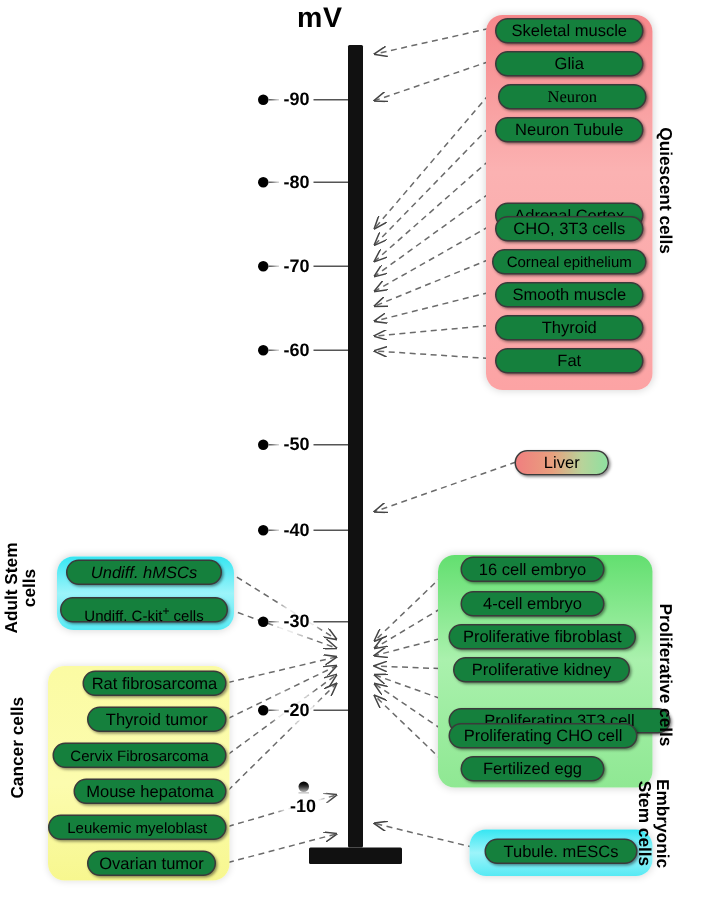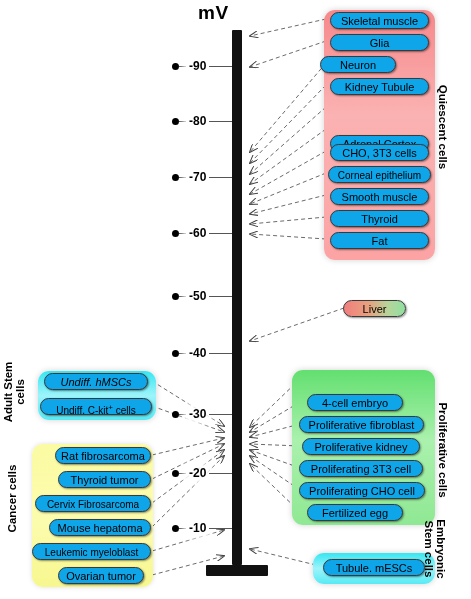--- a/index.html
+++ b/index.html
@@ -55,21 +55,21 @@
     box-shadow:0 0 5px rgba(0,0,0,.13);
   }
   .panel.esc{
     background:linear-gradient(180deg,#36e6f2 0%,#9cf4fa 50%,#57eaf4 100%);
     box-shadow:0 0 6px rgba(0,0,0,.18);
   }
 
   
   .pill{
     position:absolute;height:17px;line-height:17px;
-    background:#0ea5e9;border:1.2px solid #3a3a3a;border-radius:10px;
+    background:#15803d;border:1.2px solid #3a3a3a;border-radius:10px;
     font-size:11px;text-align:center;white-space:nowrap;
     box-shadow:1px 1px 2px rgba(0,0,0,.45);
     box-sizing:border-box;
   }
   .pill.liver{
     background:linear-gradient(90deg,#f07f7f 0%,#e8a07e 40%,#b8d39a 72%,#8fe0a0 100%);
   }
   .pill sup{font-size:8px;vertical-align:super;}
 
   
@@ -172,47 +172,48 @@
     <span class="stub"></span>
     <span class="tlabel">-30</span>
     <span class="lead"></span>
   </div>
   <div class="tick" style="left:172px;top:466px;width:60px;">
     <span class="dot"></span>
     <span class="stub"></span>
     <span class="tlabel">-20</span>
     <span class="lead"></span>
   </div>
-  <div class="tick" style="left:172px;top:521px;width:60px;">
+  <div class="tick" style="left:172px;top:521px;width:60px;flex-direction:column;">
     <span class="dot"></span>
     <span class="stub"></span>
     <span class="tlabel">-10</span>
     <span class="lead"></span>
   </div>
 
   <div class="panel quiescent" style="left:324px;top:10px;width:111px;height:250px;"></div>
   <div class="pill" style="left:330px;top:12px;width:99px;">Skeletal muscle</div>
   <div class="pill" style="left:330px;top:34px;width:99px;">Glia</div>
-  <div class="pill" style="left:320px;top:56px;width:76px;">Neuron</div>
-  <div class="pill" style="left:330px;top:78px;width:99px;">Kidney Tubule</div>
+  <div class="pill" style="left:332px;top:56px;width:99px;font-family:Liberation Serif, serif;">Neuron</div>
+  <div class="pill" style="left:330px;top:78px;width:99px;">Neuron Tubule</div>
   <div class="pill" style="left:330px;top:122px;width:99px;margin-top:13px;">Adrenal Cortex</div>
   <div class="pill" style="left:330px;top:144px;width:99px;">CHO, 3T3 cells</div>
   <div class="pill" style="left:328px;top:166px;width:103px;font-size:10px;">Corneal epithelium</div>
   <div class="pill" style="left:330px;top:188px;width:99px;">Smooth muscle</div>
   <div class="pill" style="left:330px;top:210px;width:99px;">Thyroid</div>
   <div class="pill" style="left:330px;top:232px;width:99px;">Fat</div>
   <div class="vcap cw" style="left:449px;top:62px;width:130px;">Quiescent cells</div>
 
   <div class="pill liver" style="left:343px;top:300px;width:63px;">Liver</div>
 
   <div class="panel prolif" style="left:292px;top:370px;width:143px;height:155px;"></div>
+  <div class="pill" style="left:307px;top:371px;width:96px;">16 cell embryo</div>
   <div class="pill" style="left:307px;top:394px;width:96px;">4-cell embryo</div>
   <div class="pill" style="left:299px;top:416px;width:125px;">Proliferative fibroblast</div>
   <div class="pill" style="left:302px;top:438px;width:118px;">Proliferative kidney</div>
-  <div class="pill" style="left:299px;top:460px;width:124px;">Proliferating 3T3 cell</div>
+  <div class="pill" style="left:299px;top:472px;width:148px;">Proliferating 3T3 cell</div>
   <div class="pill" style="left:299px;top:482px;width:126px;">Proliferating CHO cell</div>
   <div class="pill" style="left:307px;top:504px;width:96px;">Fertilized egg</div>
   <div class="vcap cw" style="left:449px;top:380px;width:140px;">Proliferative cells</div>
 
   <div class="panel adult" style="left:38px;top:371px;width:118px;height:49px;"></div>
   <div class="pill" style="left:44px;top:373px;width:104px;font-style:italic;">Undiff. hMSCs</div>
   <div class="pill" style="left:40px;top:398px;width:112px;font-size:10px;"><span>Undiff. C-kit</span><sup>+</sup><span> cells</span></div>
   <div class="vcap ccw" style="left:2px;top:432px;width:80px;">Adult Stem
 cells</div>
 

